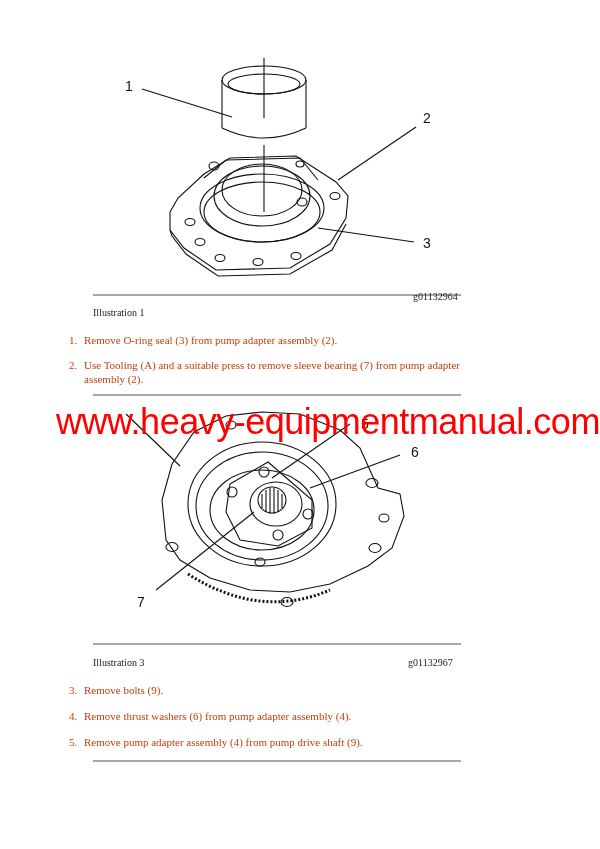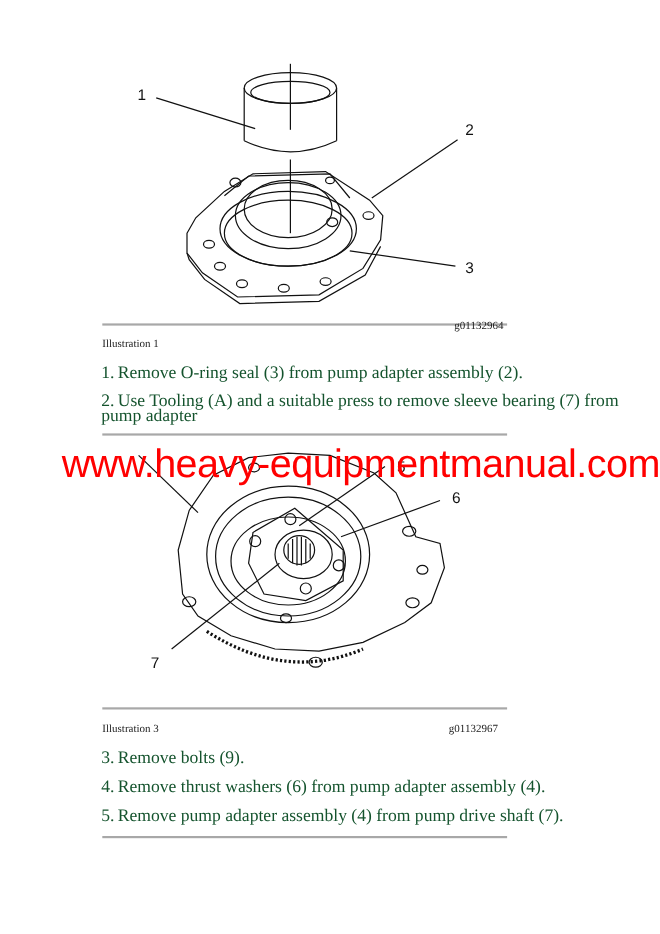--- a/index.html
+++ b/index.html
@@ -1,20 +1,20 @@
 <!DOCTYPE html>
 <html><head>
 <meta charset="utf-8">
 <style>
   html, body { margin:0; padding:0; background:#ffffff; }
   body { width:600px; height:849px; position:relative; overflow:hidden;
          font-family:"Liberation Serif", serif; color:#1a1a1a; }
   .rule { position:absolute; left:93px; width:368px; height:2px; background:#a8a8a8; }
   .caption { position:absolute; font-size:10px; color:#222; }
-  .step { position:absolute; left:92px; font-size:16px; line-height:14px; color:#14532d; }
+  .step { position:absolute; left:69px; font-size:11px; line-height:14px; color:#c2410c; }
   .step .num { display:inline-block; width:15px; }
   .step .txt { display:inline; }
   .step .cont { display:block; margin-left:15px; }
   .callout { position:absolute; font-family:"Liberation Sans", sans-serif; font-size:14px; color:#111; }
   .watermark { position:absolute; left:0; width:600px; top:400px; text-align:center;
                font-family:"Liberation Sans", sans-serif; font-size:36px; color:#ff0000;
                letter-spacing:-0.5px; line-height:44px;margin-left:28px; }
   svg { position:absolute; }
 </style>
 </head>
@@ -61,20 +61,21 @@
 
 <div class="rule" style="top:294px"></div>
 <div class="caption" style="left:93px;top:307px">Illustration 1</div>
 <div class="caption" style="left:413px;top:291px">g01132964</div>
 
 <div class="step" style="top:333px">
   <span class="num">1.</span><span class="txt">Remove O-ring seal (3) from pump adapter assembly (2).</span>
 </div>
 <div class="step" style="top:358px">
   <span class="num">2.</span><span class="txt">Use Tooling (A) and a suitable press to remove sleeve bearing (7) from pump adapter</span>
+  <span class="cont">assembly (2).</span>
 </div>
 
 <div class="rule" style="top:394px"></div>
 
 <svg width="600" height="230" style="left:0;top:400px" viewBox="0 400 600 230">
   <g fill="none" stroke="#111" stroke-width="1.1">
 
     <path d="M188 574 Q260 620 330 590" stroke-dasharray="2 2" stroke-width="3"></path>
 
     <path d="M166 540 L162 500 L172 464 L194 432 L226 416 L262 412 L300 414 L340 430 L360 448 L378 488 L400 494 L404 516 L392 548 L368 566 L330 584 L290 592 L250 590 L210 578 L180 560 Z"></path>
@@ -116,16 +117,16 @@
 <div class="caption" style="left:93px;top:657px">Illustration 3</div>
 <div class="caption" style="left:408px;top:657px">g01132967</div>
 
 <div class="step" style="top:683px">
   <span class="num">3.</span><span class="txt">Remove bolts (9).</span>
 </div>
 <div class="step" style="top:709px">
   <span class="num">4.</span><span class="txt">Remove thrust washers (6) from pump adapter assembly (4).</span>
 </div>
 <div class="step" style="top:735px">
-  <span class="num">5.</span><span class="txt">Remove pump adapter assembly (4) from pump drive shaft (7).</span>
+  <span class="num">5.</span><span class="txt">Remove pump adapter assembly (4) from pump drive shaft (9).</span>
 </div>
 
 <div class="rule" style="top:760px"></div>
 
 </body></html>

